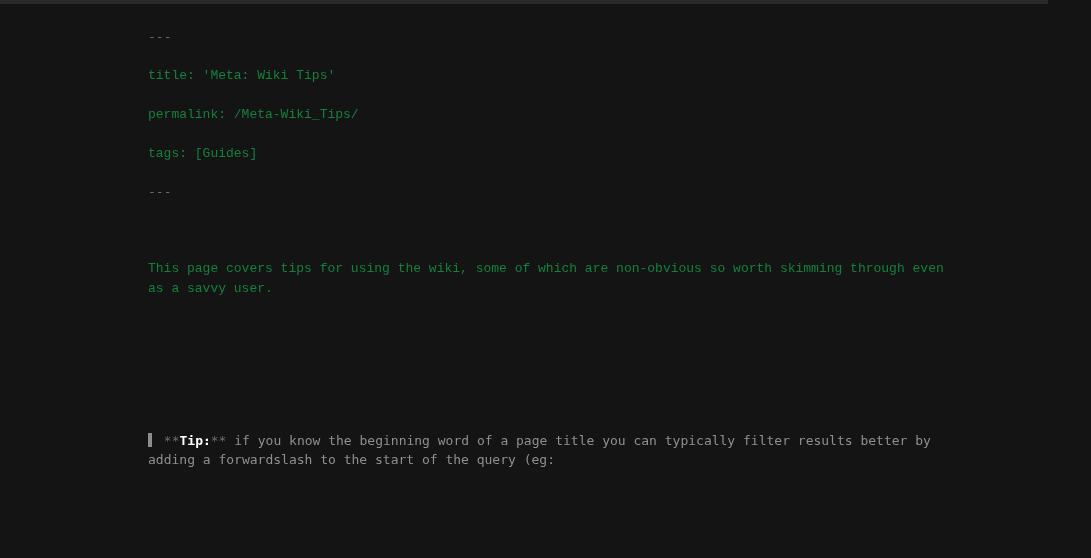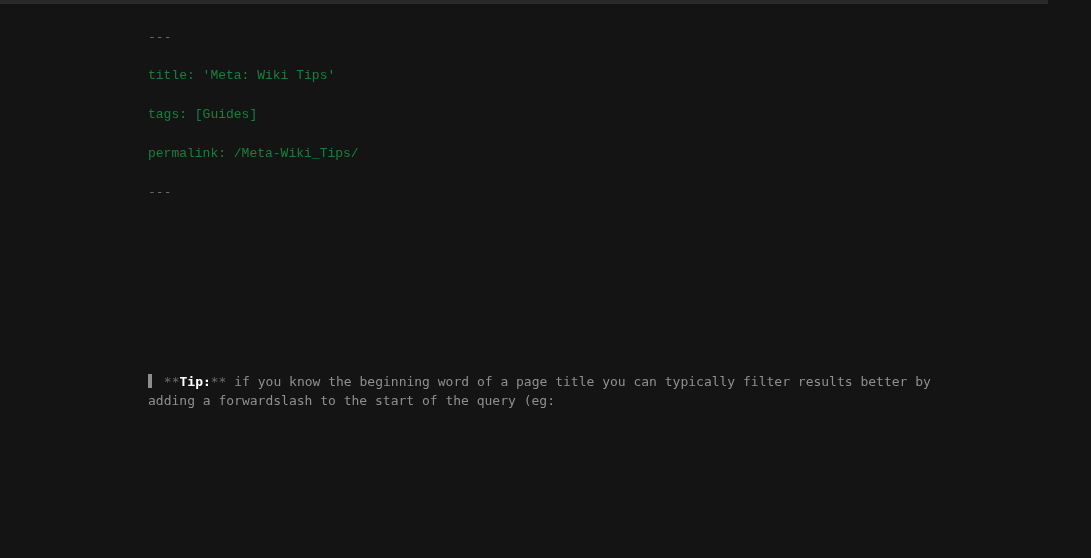--- a/index.html
+++ b/index.html
@@ -44,24 +44,25 @@
   .line { display: block; min-height: 19px; }
 </style>
 </head>
 <body>
 
 <div class="topbar"></div>
 
 <div class="content">
 <span class="line"><span class="dim">---</span></span>
 <span class="line"><span class="base">title: 'Meta: Wiki Tips'</span></span>
+<span class="line"><span class="base">permalink: /Meta-Wiki_Tips/</span></span>
 <span class="line"><span class="base">tags: [Guides]</span></span>
-<span class="line"><span class="base">permalink: /Meta-Wiki_Tips/</span></span>
 <span class="line"><span class="dim">---</span></span>
 <span class="line"></span>
+<span class="line"><span class="base">This page covers tips for using the wiki, some of which are non-obvious so worth skimming through even as a savvy user.</span></span>
 <span class="line"></span>
 <span class="line"></span>
 <span class="line"></span>
 <span class="line"><span class="quotebar"></span><span class="dim"> **</span><span class="bold">Tip:</span><span class="dim">**</span><span class="faded"> if you know the beginning word of a page title you can typically filter results better by adding a forwardslash to the start of the query (eg: </span></span>
 
 
 
 
 
 

